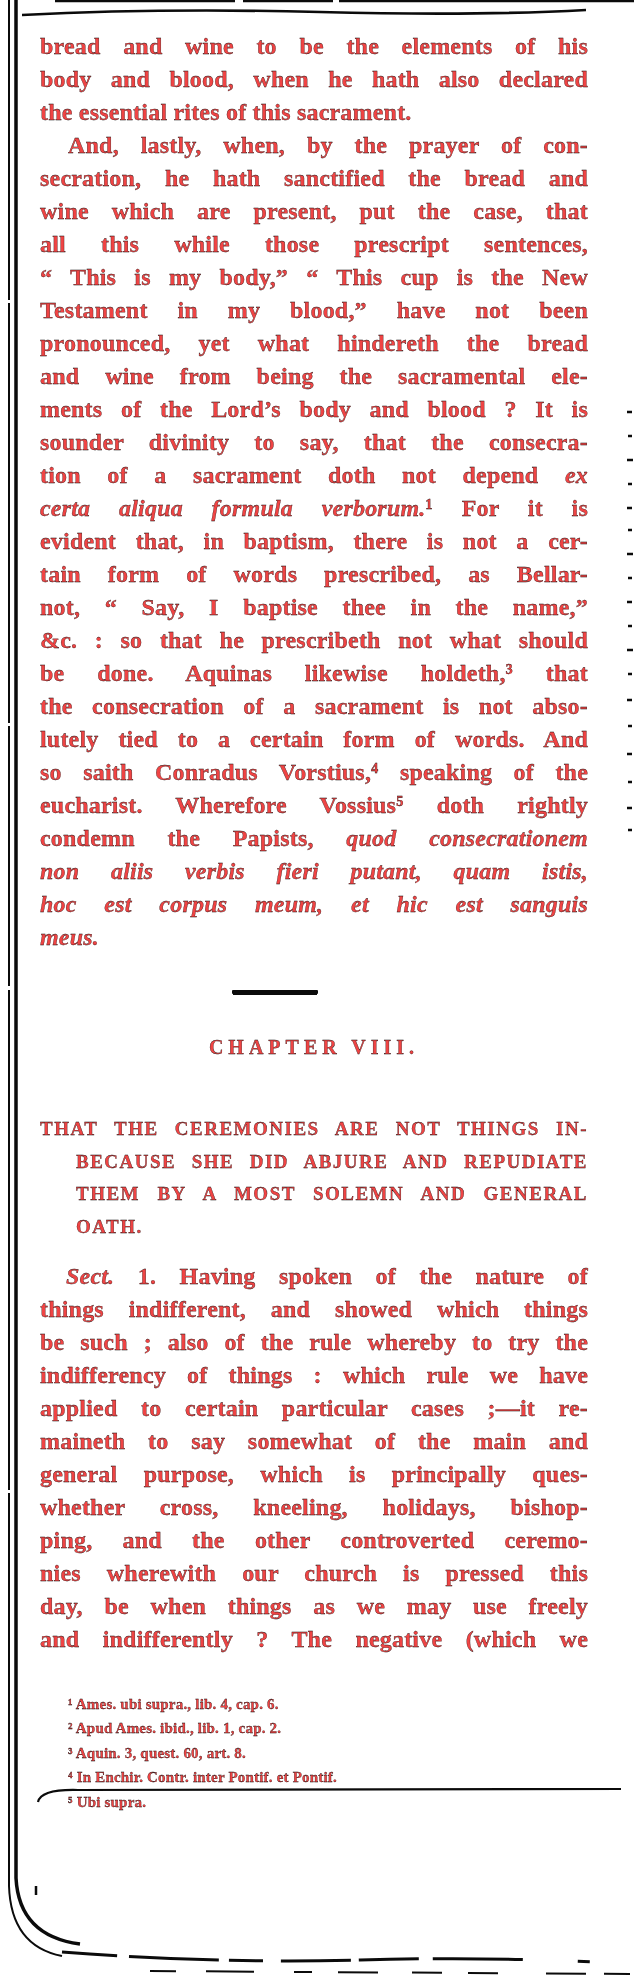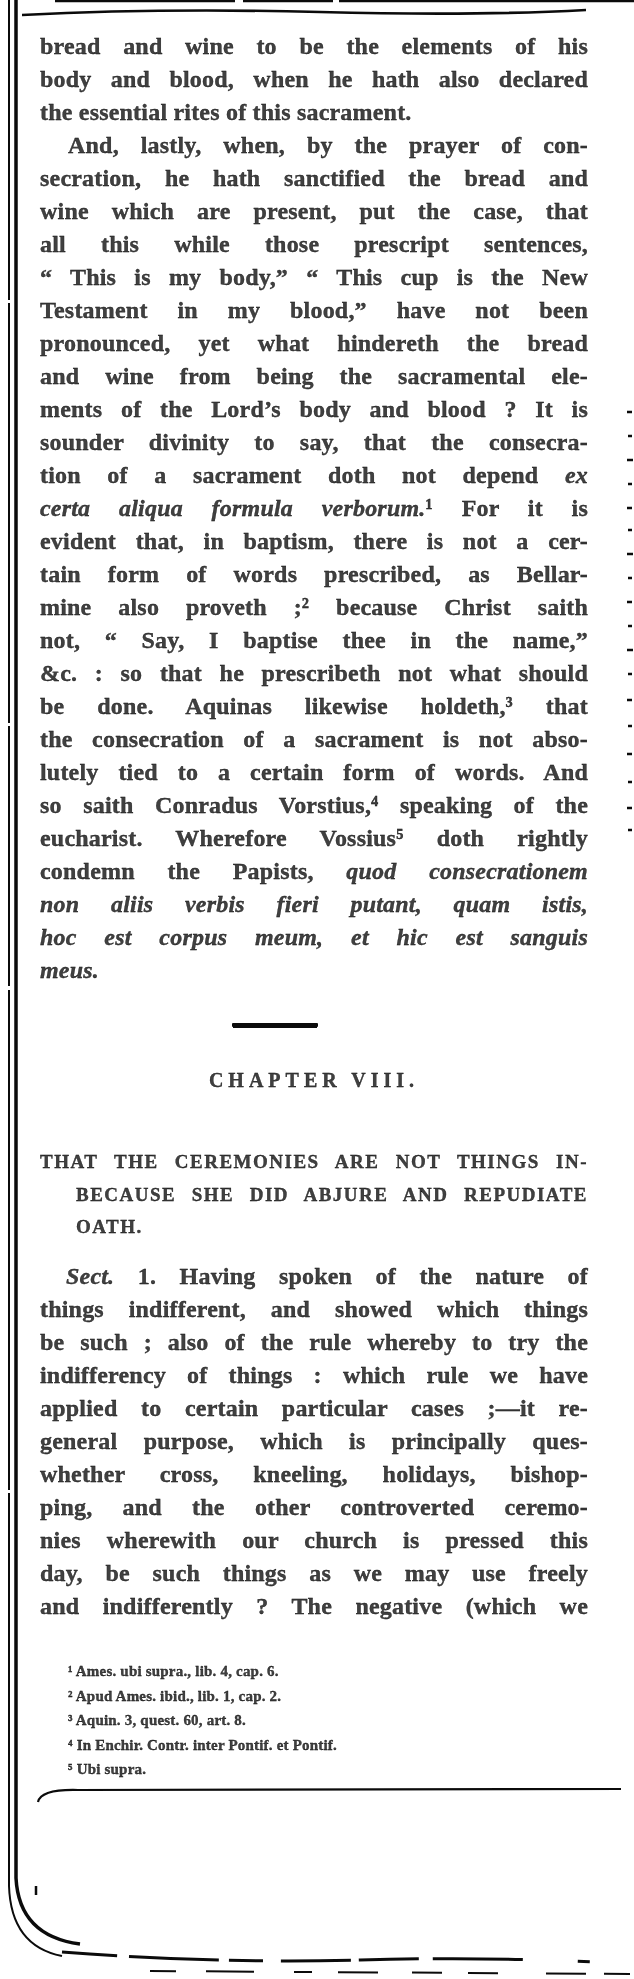--- a/index.html
+++ b/index.html
@@ -44,21 +44,21 @@
   .footnotes{
     margin-top:36px;
     font-size:15px;line-height:24.5px;font-weight:bold;letter-spacing:0.2px;
   }
   .footnotes .tline{text-align-last:left;padding-left:28px;}
   i{font-style:italic;}
 </style>
 </head>
 <body>
 
-<div class="page" style="color: #404040; background: rgb(255, 255, 255);">
+<div class="page" style="color: #ef4444; background: rgb(255, 255, 255);">
 
   <svg class="frame" viewBox="0 0 634 1979" xmlns="http://www.w3.org/2000/svg" fill="none" stroke="#0b0b0b">
     <path d="M55,1 H634" stroke-width="2.5" stroke-dasharray="180 8 90 6 300"></path>
     <path d="M22,15 Q160,8 320,12 T586,10" stroke-width="2.6"></path>
     <path d="M9,0 V1886 Q11,1946 62,1956" stroke-width="2" stroke-dasharray="300 3 420 3 260 4 500 3 600"></path>
     <path d="M16,0 V1878 Q19,1936 80,1944" stroke-width="3.5"></path>
     <path d="M38,1802 Q41,1789 78,1790 L621,1789" stroke-width="2.2"></path>
     <path d="M62,1952 Q220,1964 360,1960 T634,1964" stroke-width="3" stroke-dasharray="55 12 90 10 34 18 70 8 60 14 90"></path>
     <path d="M150,1971 L634,1974" stroke-width="2" stroke-dasharray="26 30 48 40 18 26 40 34 30"></path>
     <path stroke-width="2.4" d="M627,412 h5 M628,436 h4 M627,460 h6 M628,484 h4 M627,508 h5 M628,530 h4 M627,554 h6 M628,578 h4 M627,602 h5 M628,626 h4 M627,650 h6 M628,674 h4 M627,700 h5 M628,726 h4 M627,754 h5 M628,782 h4 M627,808 h5 M628,830 h4"></path>
@@ -81,55 +81,56 @@
         <div class="tline"><span>“ This is my body,” “ This cup is the New</span></div>
         <div class="tline"><span>Testament in my blood,” have not been</span></div>
         <div class="tline"><span>pronounced, yet what hindereth the bread</span></div>
         <div class="tline"><span>and wine from being the sacramental ele-</span></div>
         <div class="tline"><span>ments of the Lord’s body and blood ?  It is</span></div>
         <div class="tline"><span>sounder divinity to say, that the consecra-</span></div>
         <div class="tline"><span>tion of a sacrament doth not depend </span><i>ex</i><span></span></div>
         <div class="tline"><span></span><i>certa aliqua formula verborum.</i><span>¹  For it is</span></div>
         <div class="tline"><span>evident that, in baptism, there is not a cer-</span></div>
         <div class="tline"><span>tain form of words prescribed, as Bellar-</span></div>
-        <div class="tline"><span>mine also proveth ;²  because Christ saith</span></div>
         <div class="tline"><span>not, “ Say, I baptise thee in the name,”</span></div>
         <div class="tline"><span>&amp;c. : so that he prescribeth not what should</span></div>
         <div class="tline"><span>be done.  Aquinas likewise holdeth,³ that</span></div>
         <div class="tline"><span>the consecration of a sacrament is not abso-</span></div>
         <div class="tline"><span>lutely tied to a certain form of words.  And</span></div>
         <div class="tline"><span>so saith Conradus Vorstius,⁴ speaking of the</span></div>
         <div class="tline"><span>eucharist.  Wherefore Vossius⁵ doth rightly</span></div>
         <div class="tline"><span>condemn the Papists, </span><i>quod consecrationem</i><span></span></div>
         <div class="tline"><span></span><i>non aliis verbis fieri putant, quam istis,</i><span></span></div>
         <div class="tline"><span></span><i>hoc est corpus meum, et hic est sanguis</i><span></span></div>
         <div class="tline"><span></span><i>meus.</i><span></span></div>
       </section>
 
     <div class="divider"></div>
 
     <h1 class="chapter-title">CHAPTER VIII.</h1>
 
     <section class="hang last-natural">
         <div class="tline"><span>THAT THE CEREMONIES ARE NOT THINGS IN-</span></div>
         <div class="tline"><span>BECAUSE SHE DID ABJURE AND REPUDIATE</span></div>
+        <div class="tline"><span>THEM BY A MOST SOLEMN AND GENERAL</span></div>
         <div class="tline"><span>OATH.</span></div>
       </section>
 
     <section class="para sect1">
         <div class="tline"><span></span><i>Sect.</i><span> 1. Having spoken of the nature of</span></div>
         <div class="tline"><span>things indifferent, and showed which things</span></div>
         <div class="tline"><span>be such ; also of the rule whereby to try the</span></div>
         <div class="tline"><span>indifferency of things : which rule we have</span></div>
         <div class="tline"><span>applied to certain particular cases ;—it re-</span></div>
+        <div class="tline"><span>maineth to say somewhat of the main and</span></div>
         <div class="tline"><span>general purpose, which is principally ques-</span></div>
         <div class="tline"><span>whether cross, kneeling, holidays, bishop-</span></div>
         <div class="tline"><span>ping, and the other controverted ceremo-</span></div>
         <div class="tline"><span>nies wherewith our church is pressed this</span></div>
-        <div class="tline"><span>day, be such things as we may use freely</span></div>
+        <div class="tline"><span>day, be when things as we may use freely</span></div>
         <div class="tline"><span>and indifferently ?  The negative (which we</span></div>
       </section>
 
     <section class="footnotes">
         <div class="tline"><span>¹ Ames. ubi supra., lib. 4, cap. 6.</span></div>
         <div class="tline"><span>² Apud Ames. ibid., lib. 1, cap. 2.</span></div>
         <div class="tline"><span>³ Aquin. 3, quest. 60, art. 8.</span></div>
         <div class="tline"><span>⁴ In Enchir. Contr. inter Pontif. et Pontif.</span></div>
         <div class="tline"><span>⁵ Ubi supra.</span></div>
       </section>

